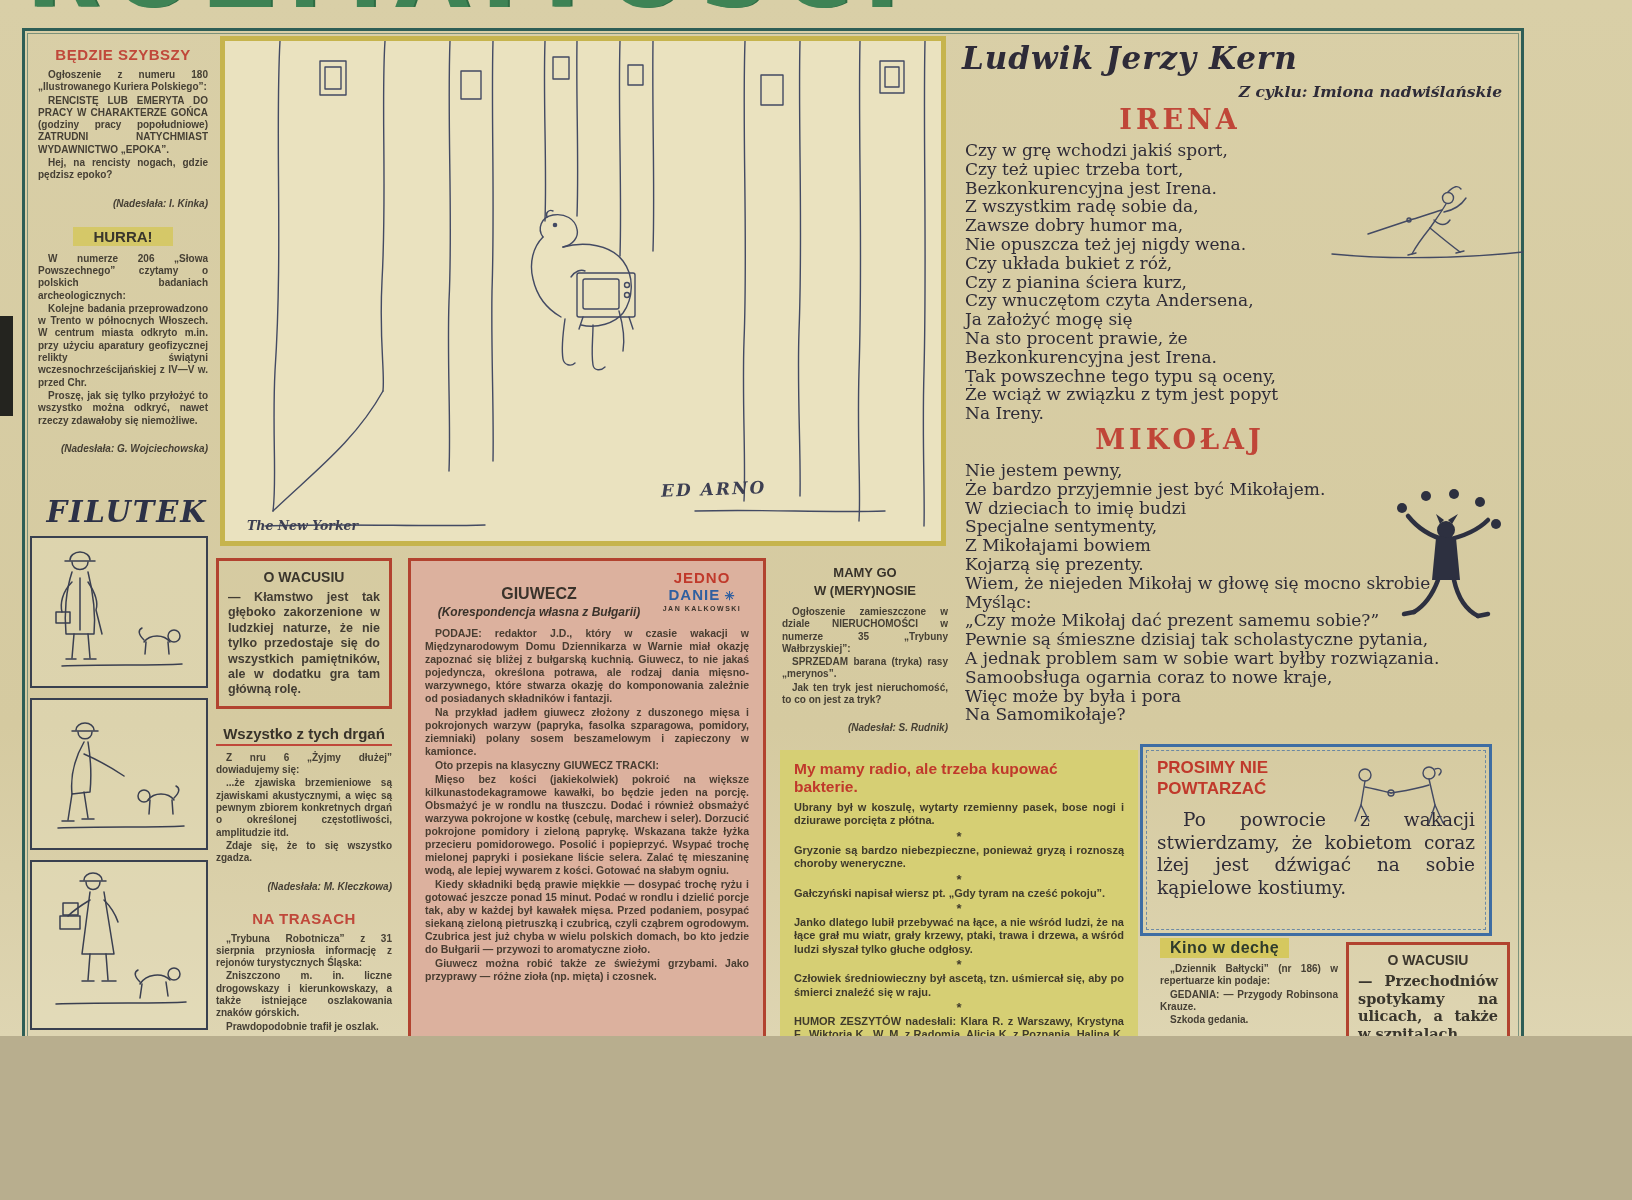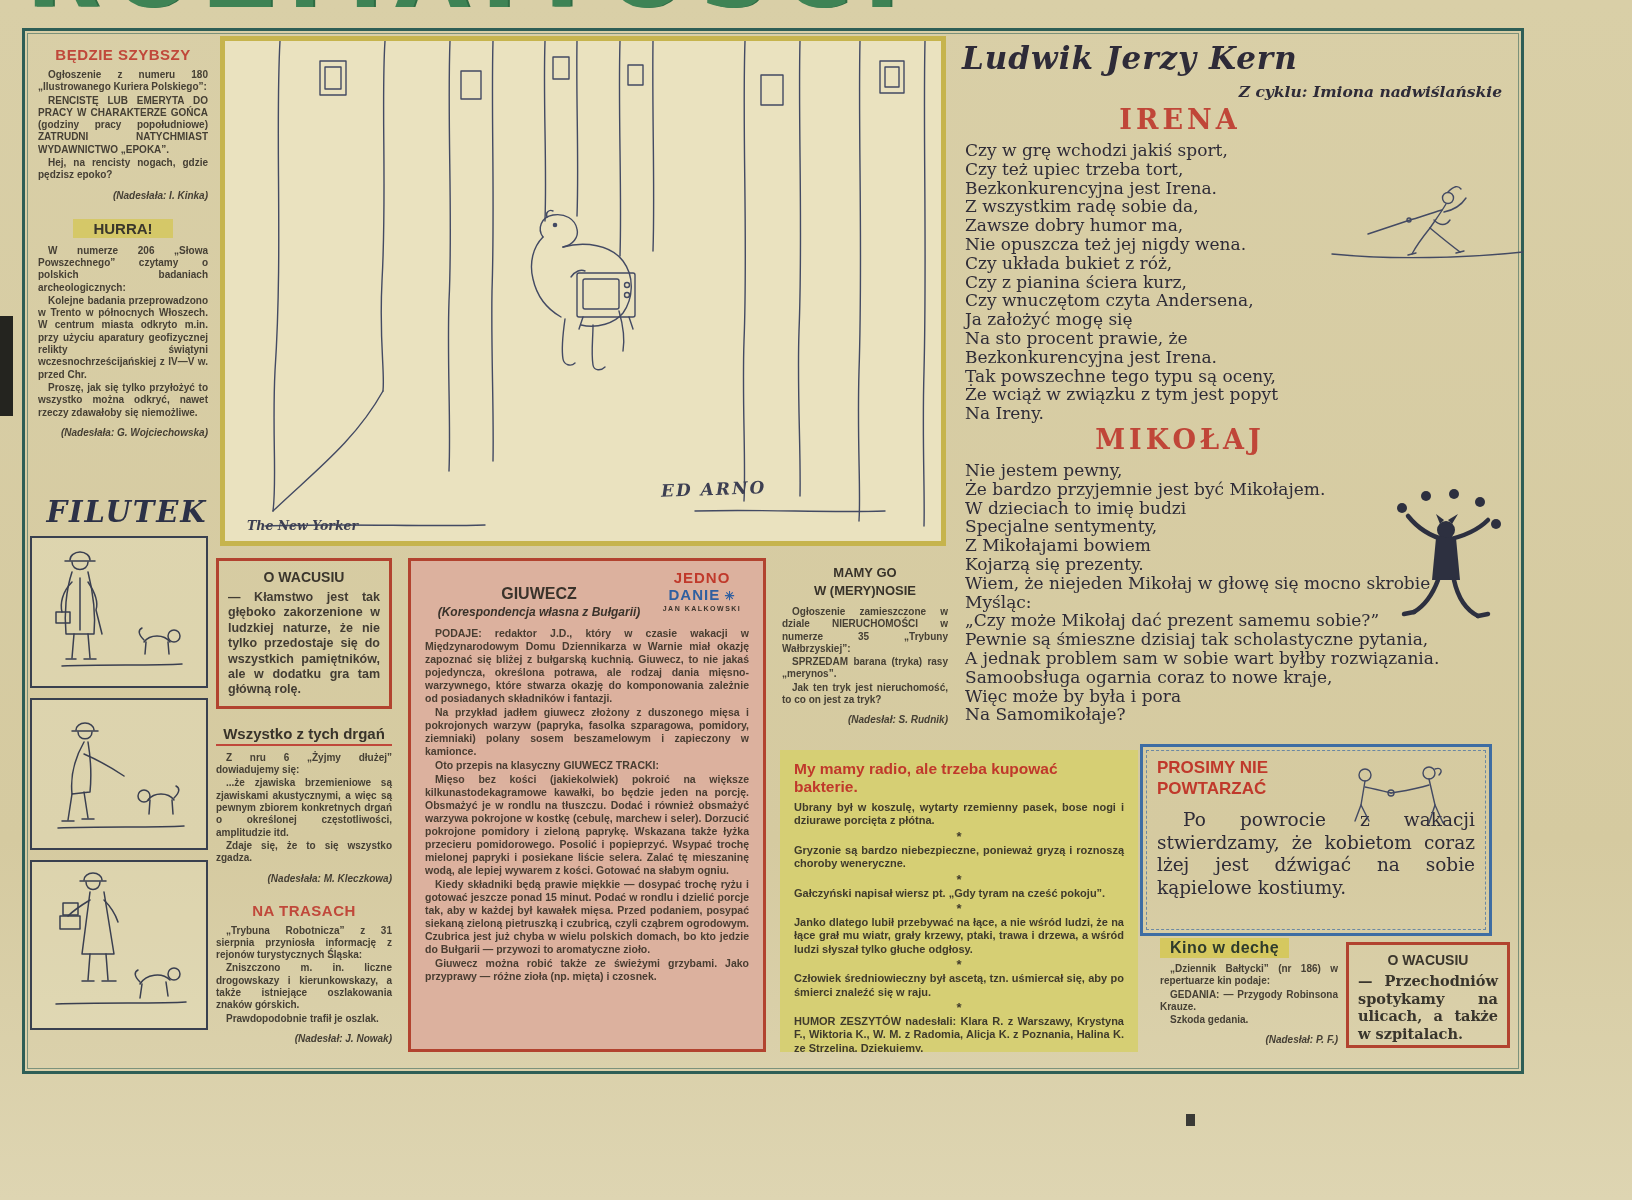--- a/index.html
+++ b/index.html
@@ -1,17 +1,17 @@
 <!DOCTYPE html>
 <html lang="pl"><head>
 <meta charset="utf-8">
 <style>
   * { box-sizing: border-box; margin: 0; padding: 0; }
   body { margin:0; background:#b8ae8e; }
-  .page { position:relative; width:1632px; height:1200px; overflow:hidden;
+  .page { position:relative; width:1632px; height:1036px; overflow:hidden;
           background:linear-gradient(180deg,#d9cfa7 0%,#d5caa0 70%,#ded5b2 100%);
           font-family:"Liberation Sans", sans-serif; color:#443e35;padding-left:20px; }
 
   
   .frame { position:absolute; left:22px; top:28px; width:1502px; height:1046px;
            border:3px solid #2e5e56; pointer-events:none; }
   .frame::after { content:""; position:absolute; inset:2px; border:1px solid #2e5e56; opacity:.55; }
 
   
   .masthead { position:absolute; left:26px; top:0; width:1160px; height:26px; overflow:hidden; }
@@ -20,21 +20,21 @@
 
   .edge-strip { position:absolute; left:0; top:316px; width:13px; height:100px; background:#24241f; }
   .page-mark { position:absolute; left:1186px; top:1114px; width:9px; height:12px; background:#3a3a36; }
 
   
   .red-head { color:#c0483a; font-size:15px; font-weight:bold; text-align:center; letter-spacing:.5px; margin-bottom:6px; }
   .s10 { font-size:10px; line-height:12.3px; font-weight:bold; text-align:justify; color:#46healthy;} 
   .s10, .s105 { color:#464035; font-weight:bold; text-align:justify; }
   .s10 { font-size:10px; line-height:12.3px; }
   .para { text-indent:10px; margin-bottom:1px; }
-  .credit { font-size:10px; font-style:italic; font-weight:bold; text-align:right; margin-top:8px; color:#464035; }
+  .credit { font-size:10px; font-style:italic; font-weight:bold; text-align:right; margin-top:16px; color:#464035; }
 
   
   .leftcol { position:absolute; left:38px; top:46px; width:170px; }
   .hl-band { display:block; margin:18px auto 7px; background:#d5c868; color:#3a372c; font-weight:bold;
              text-align:center; padding:1px 0; width:100px; font-size:15px; }
 
   .filutek-logo { position:absolute; left:36px; top:495px; width:182px; text-align:center;
                   font-family:"DejaVu Serif", serif; font-style:italic; font-weight:bold;
                   font-size:29px; color:#2c3147; letter-spacing:2px; }
   .filutek-panels { position:absolute; left:30px; top:536px; width:178px; }

